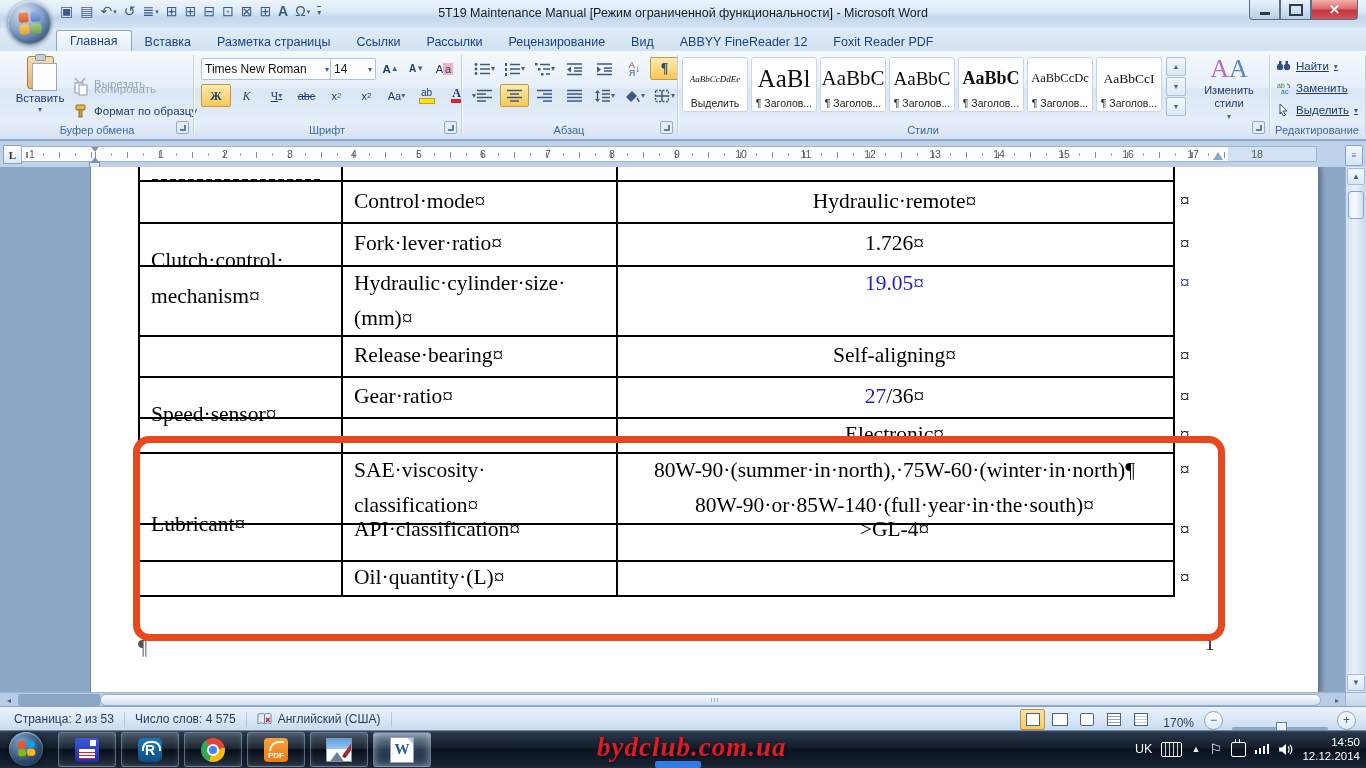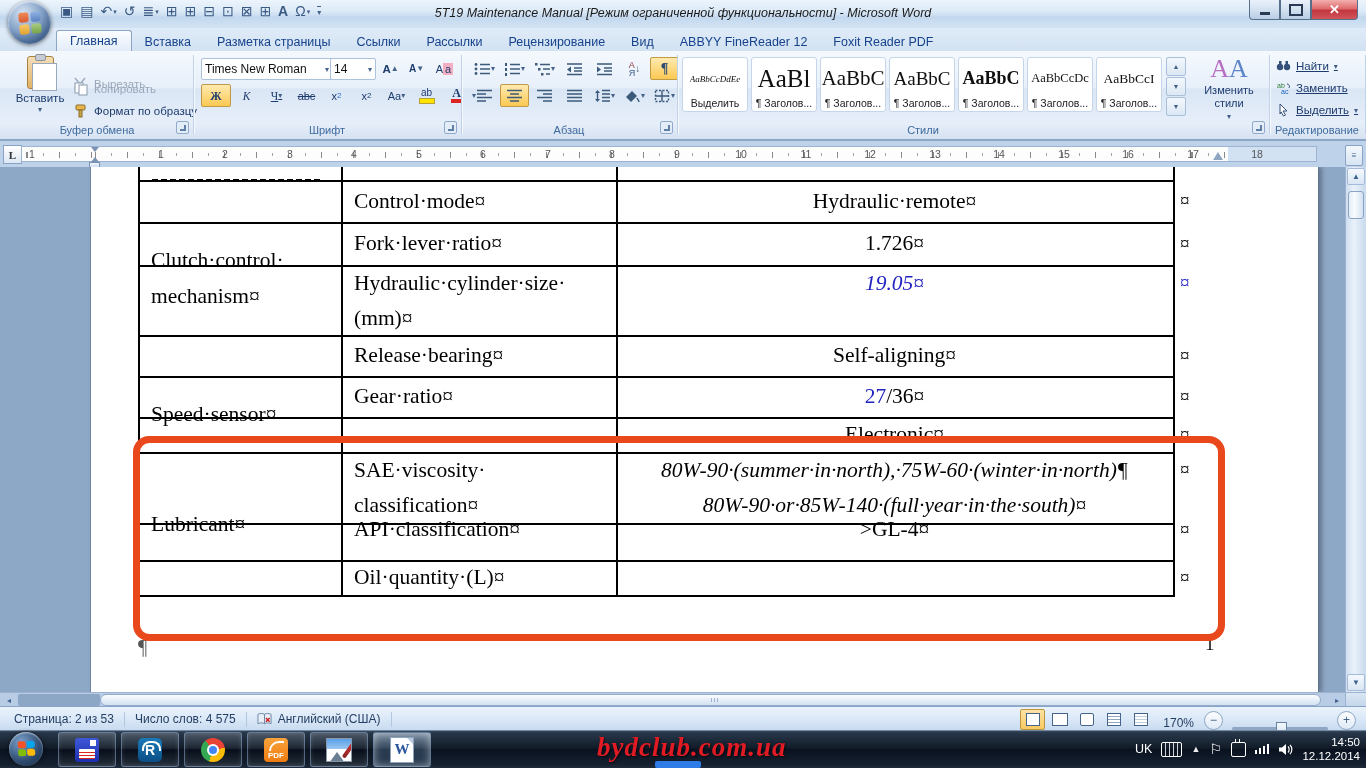--- a/index.html
+++ b/index.html
@@ -1,20 +1,20 @@
 <!DOCTYPE html>
 <html><head>
 <meta charset="utf-8">
 <style>
   html,body{margin:0;padding:0;background:#444;}
   #app{position:relative;width:1366px;height:768px;overflow:hidden;background:#8da7c6;
        font-family:"Liberation Sans",sans-serif;-webkit-font-smoothing:antialiased;}
   
   .titlebar{position:absolute;left:0;top:0;right:0;height:28px;
-    background:linear-gradient(#ecf4fc,#dcEAf7 40%,#c3d8ee 62%,#d3e3f4);border-bottom:1px solid #9fb8d6;font-style:italic;}
+    background:linear-gradient(#ecf4fc,#dcEAf7 40%,#c3d8ee 62%,#d3e3f4);border-bottom:1px solid #9fb8d6;}
   .title{position:absolute;left:0;right:0;top:6px;text-align:center;font-size:12.5px;color:#1a1a1a;}
   .wbtns{position:absolute;top:0;right:8px;display:flex;z-index:6;}
   .wb{width:29px;height:19px;border:1px solid #56708c;border-top:none;display:flex;align-items:center;justify-content:center;
       background:linear-gradient(#eaf2fb,#d4e2f1 48%,#b9cde4);}
   .wb.min{border-radius:0 0 0 4px}
   .wb.cls{width:45px;background:linear-gradient(#f2b0ae,#df6b6e 45%,#c2373f 55%,#d2555c);border-radius:0 0 4px 0;}
   .mingl{width:10px;height:3px;background:#2a3c55;margin-top:8px;}
   .maxgl{width:10px;height:8px;border:2px solid #2a3c55;}
   .clsgl{color:#fff;font-size:13px;font-weight:bold;line-height:1;}
   .orb{position:absolute;left:8px;top:1px;width:43px;height:43px;border-radius:50%;z-index:7;
@@ -112,21 +112,21 @@
   .c1{position:absolute;left:2px;width:190px;display:flex;flex-direction:column;justify-content:center;padding-left:11px;line-height:36px;}
   .lab,.val,.mk{position:absolute;display:flex;align-items:center;}
   .lab{left:205px;width:262px;padding-left:11px;}
   .val{left:480px;width:553px;justify-content:center;text-align:center;}
   .mk{left:1042px;width:24px;font-size:19px;}
   .r1{top:13px;height:42px}.r2{top:55px;height:43px}.r3{top:98px;height:70px}.r4{top:168px;height:41px}
   .r5{top:209px;height:41px}.r6{top:250px;height:35px}.r7{top:285px;height:71px}.r8{top:344px;height:37px}.r9{top:393px;height:35px}
   .c1a{top:13px;height:196px}.c1b{top:209px;height:76px}.c1c{top:285px;height:143px}
   .two{flex-direction:column;justify-content:flex-start;padding-top:1px;line-height:35px;}
   .lab.two{align-items:flex-start;}
-  .val.two{align-items:center;font-style:italic;}
+  .val.two{align-items:center;}
   .mk.topal{align-items:flex-start;padding-top:7px;}
   .blue{color:#2023c0;}
   .clipped{position:absolute;left:14px;top:5px;width:168px;height:7px;border-bottom:3px dashed #000;overflow:hidden;}
   .pil{position:absolute;left:47px;top:468px;font-family:"Liberation Serif",serif;font-size:21px;color:#555;}
   .pnum{position:absolute;left:1114px;top:466px;font-family:"Liberation Serif",serif;font-size:19px;color:#111;}
   
   .annot{position:absolute;left:133px;top:436px;width:1078px;height:191px;border:7px solid #e8481c;border-radius:16px;z-index:20;}
   
   .vs{position:absolute;right:0;top:167px;width:20px;height:525px;background:linear-gradient(90deg,#cfdef0,#e9f1fa 40%,#c9daee);border-left:1px solid #9db3d1;}
   .vsbtn{position:absolute;left:1px;right:1px;height:15px;display:flex;align-items:center;justify-content:center;

